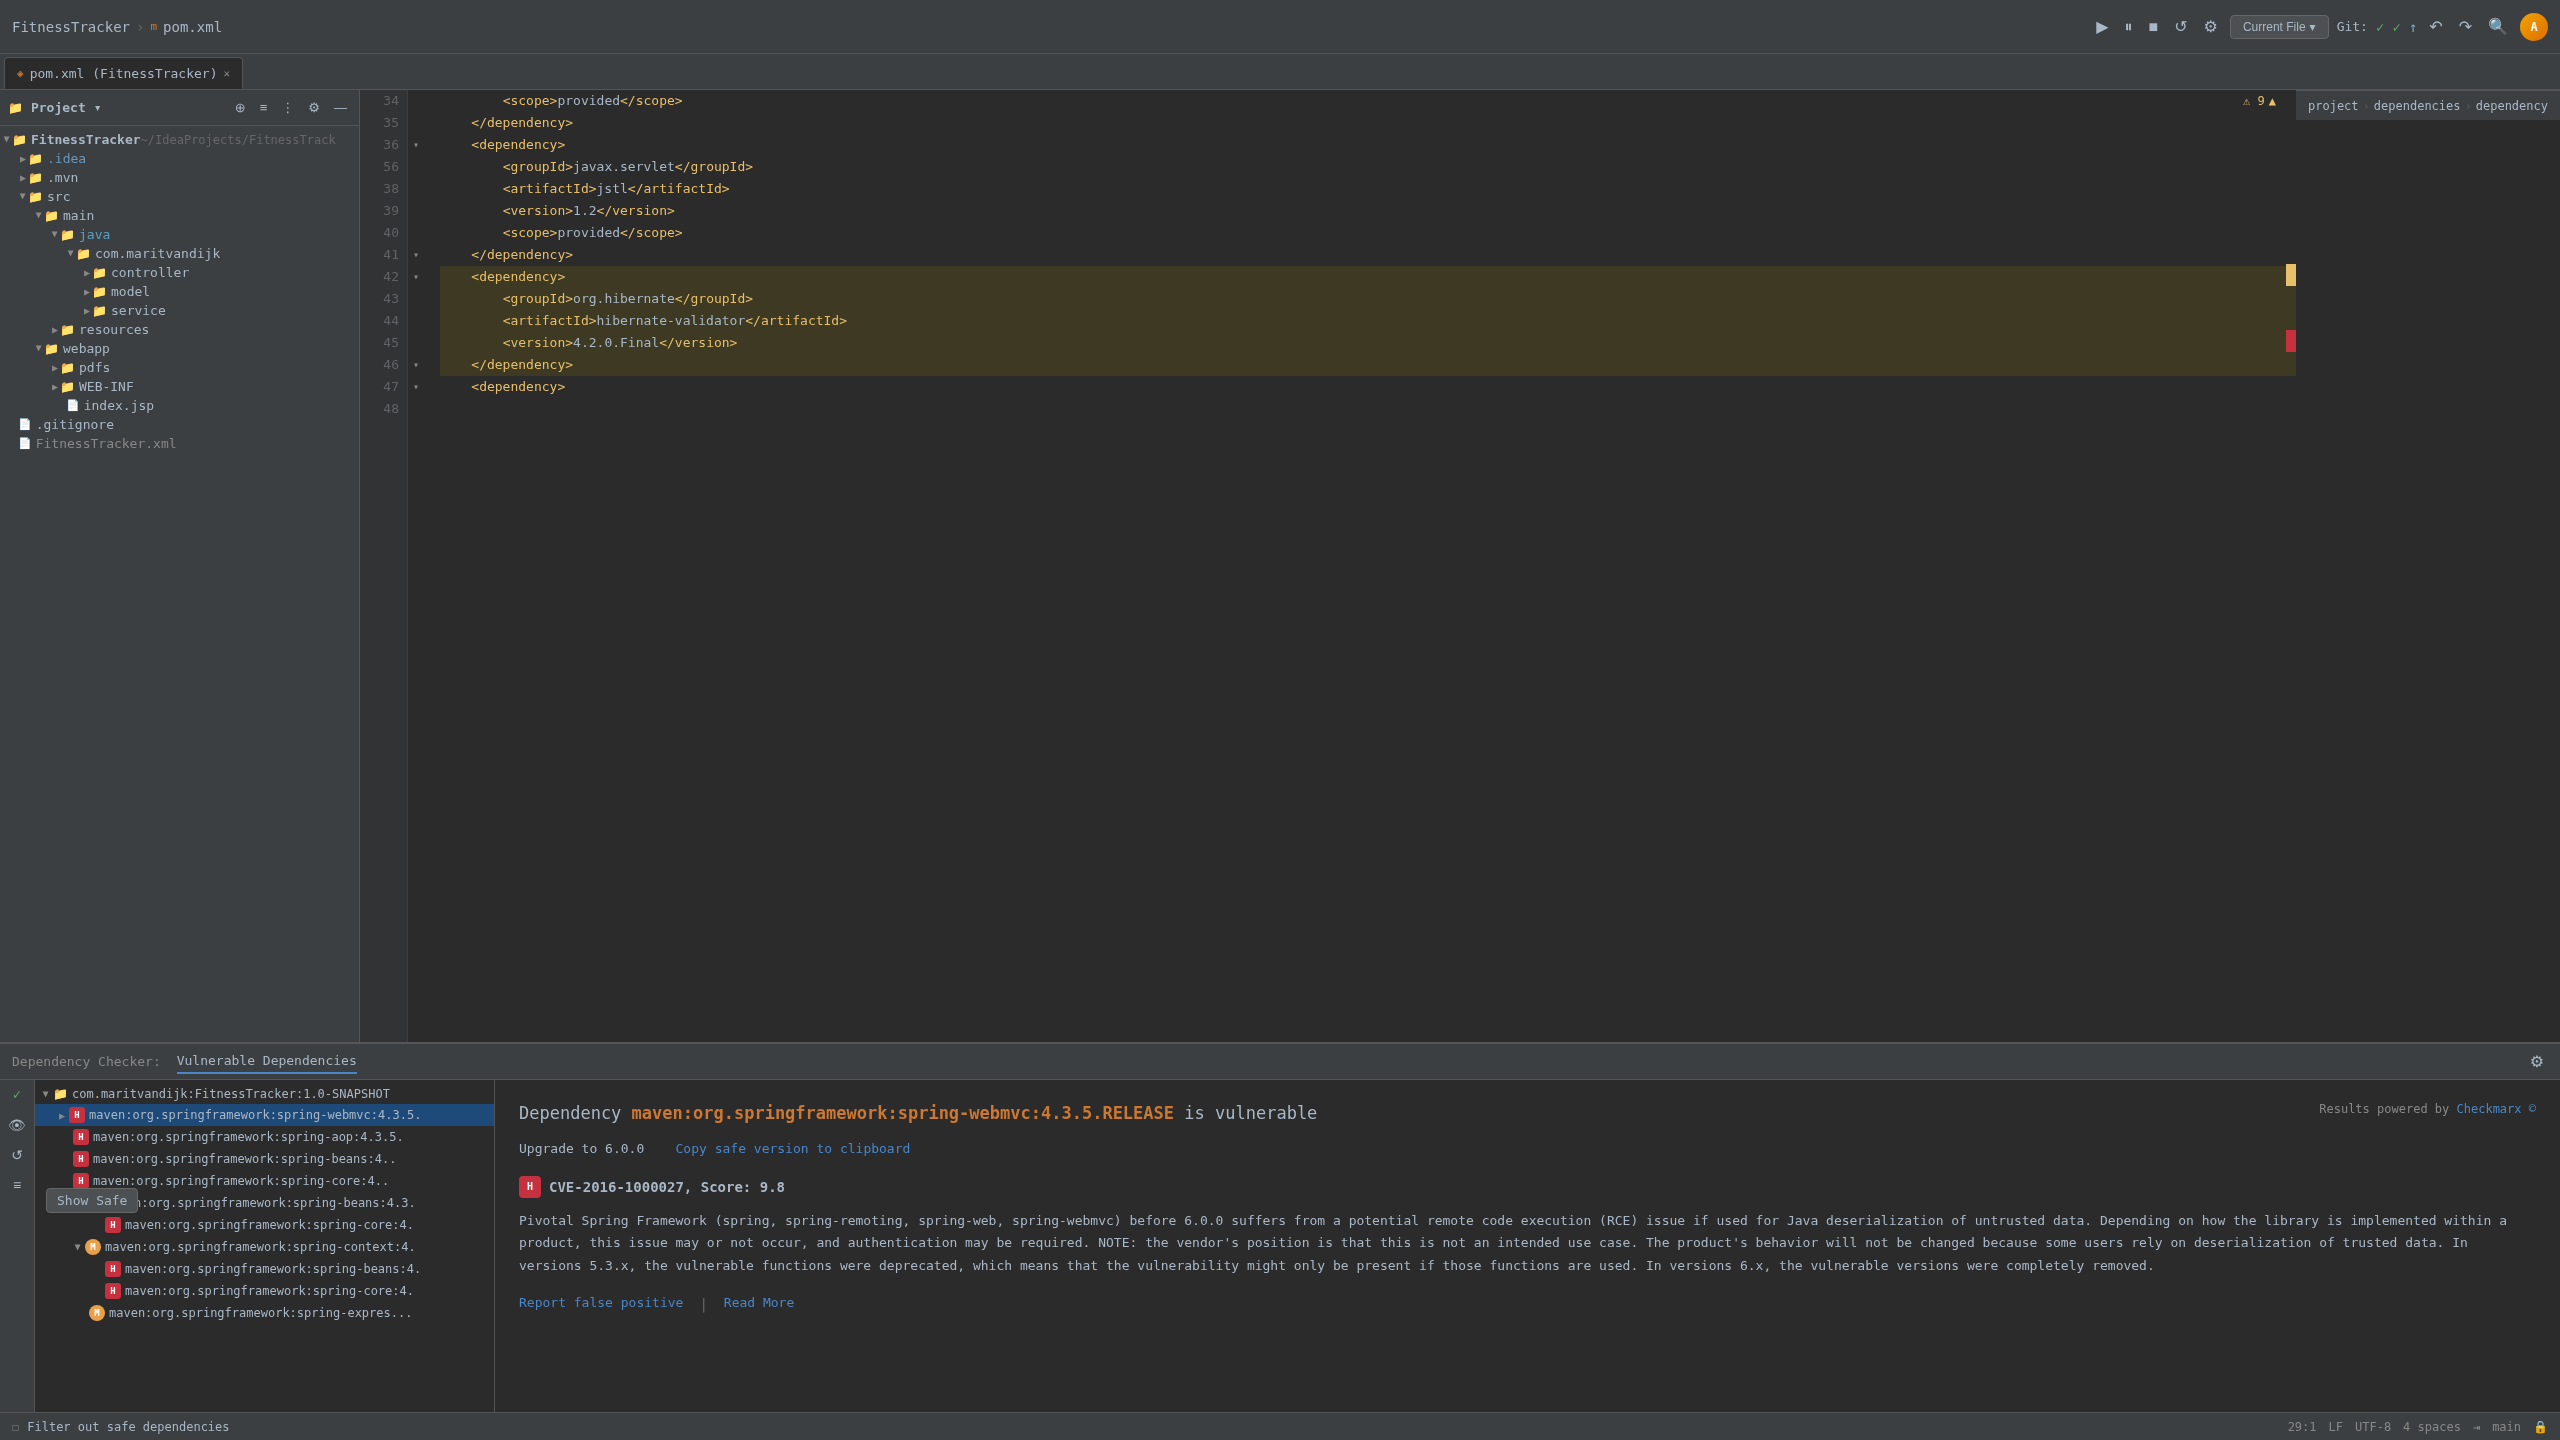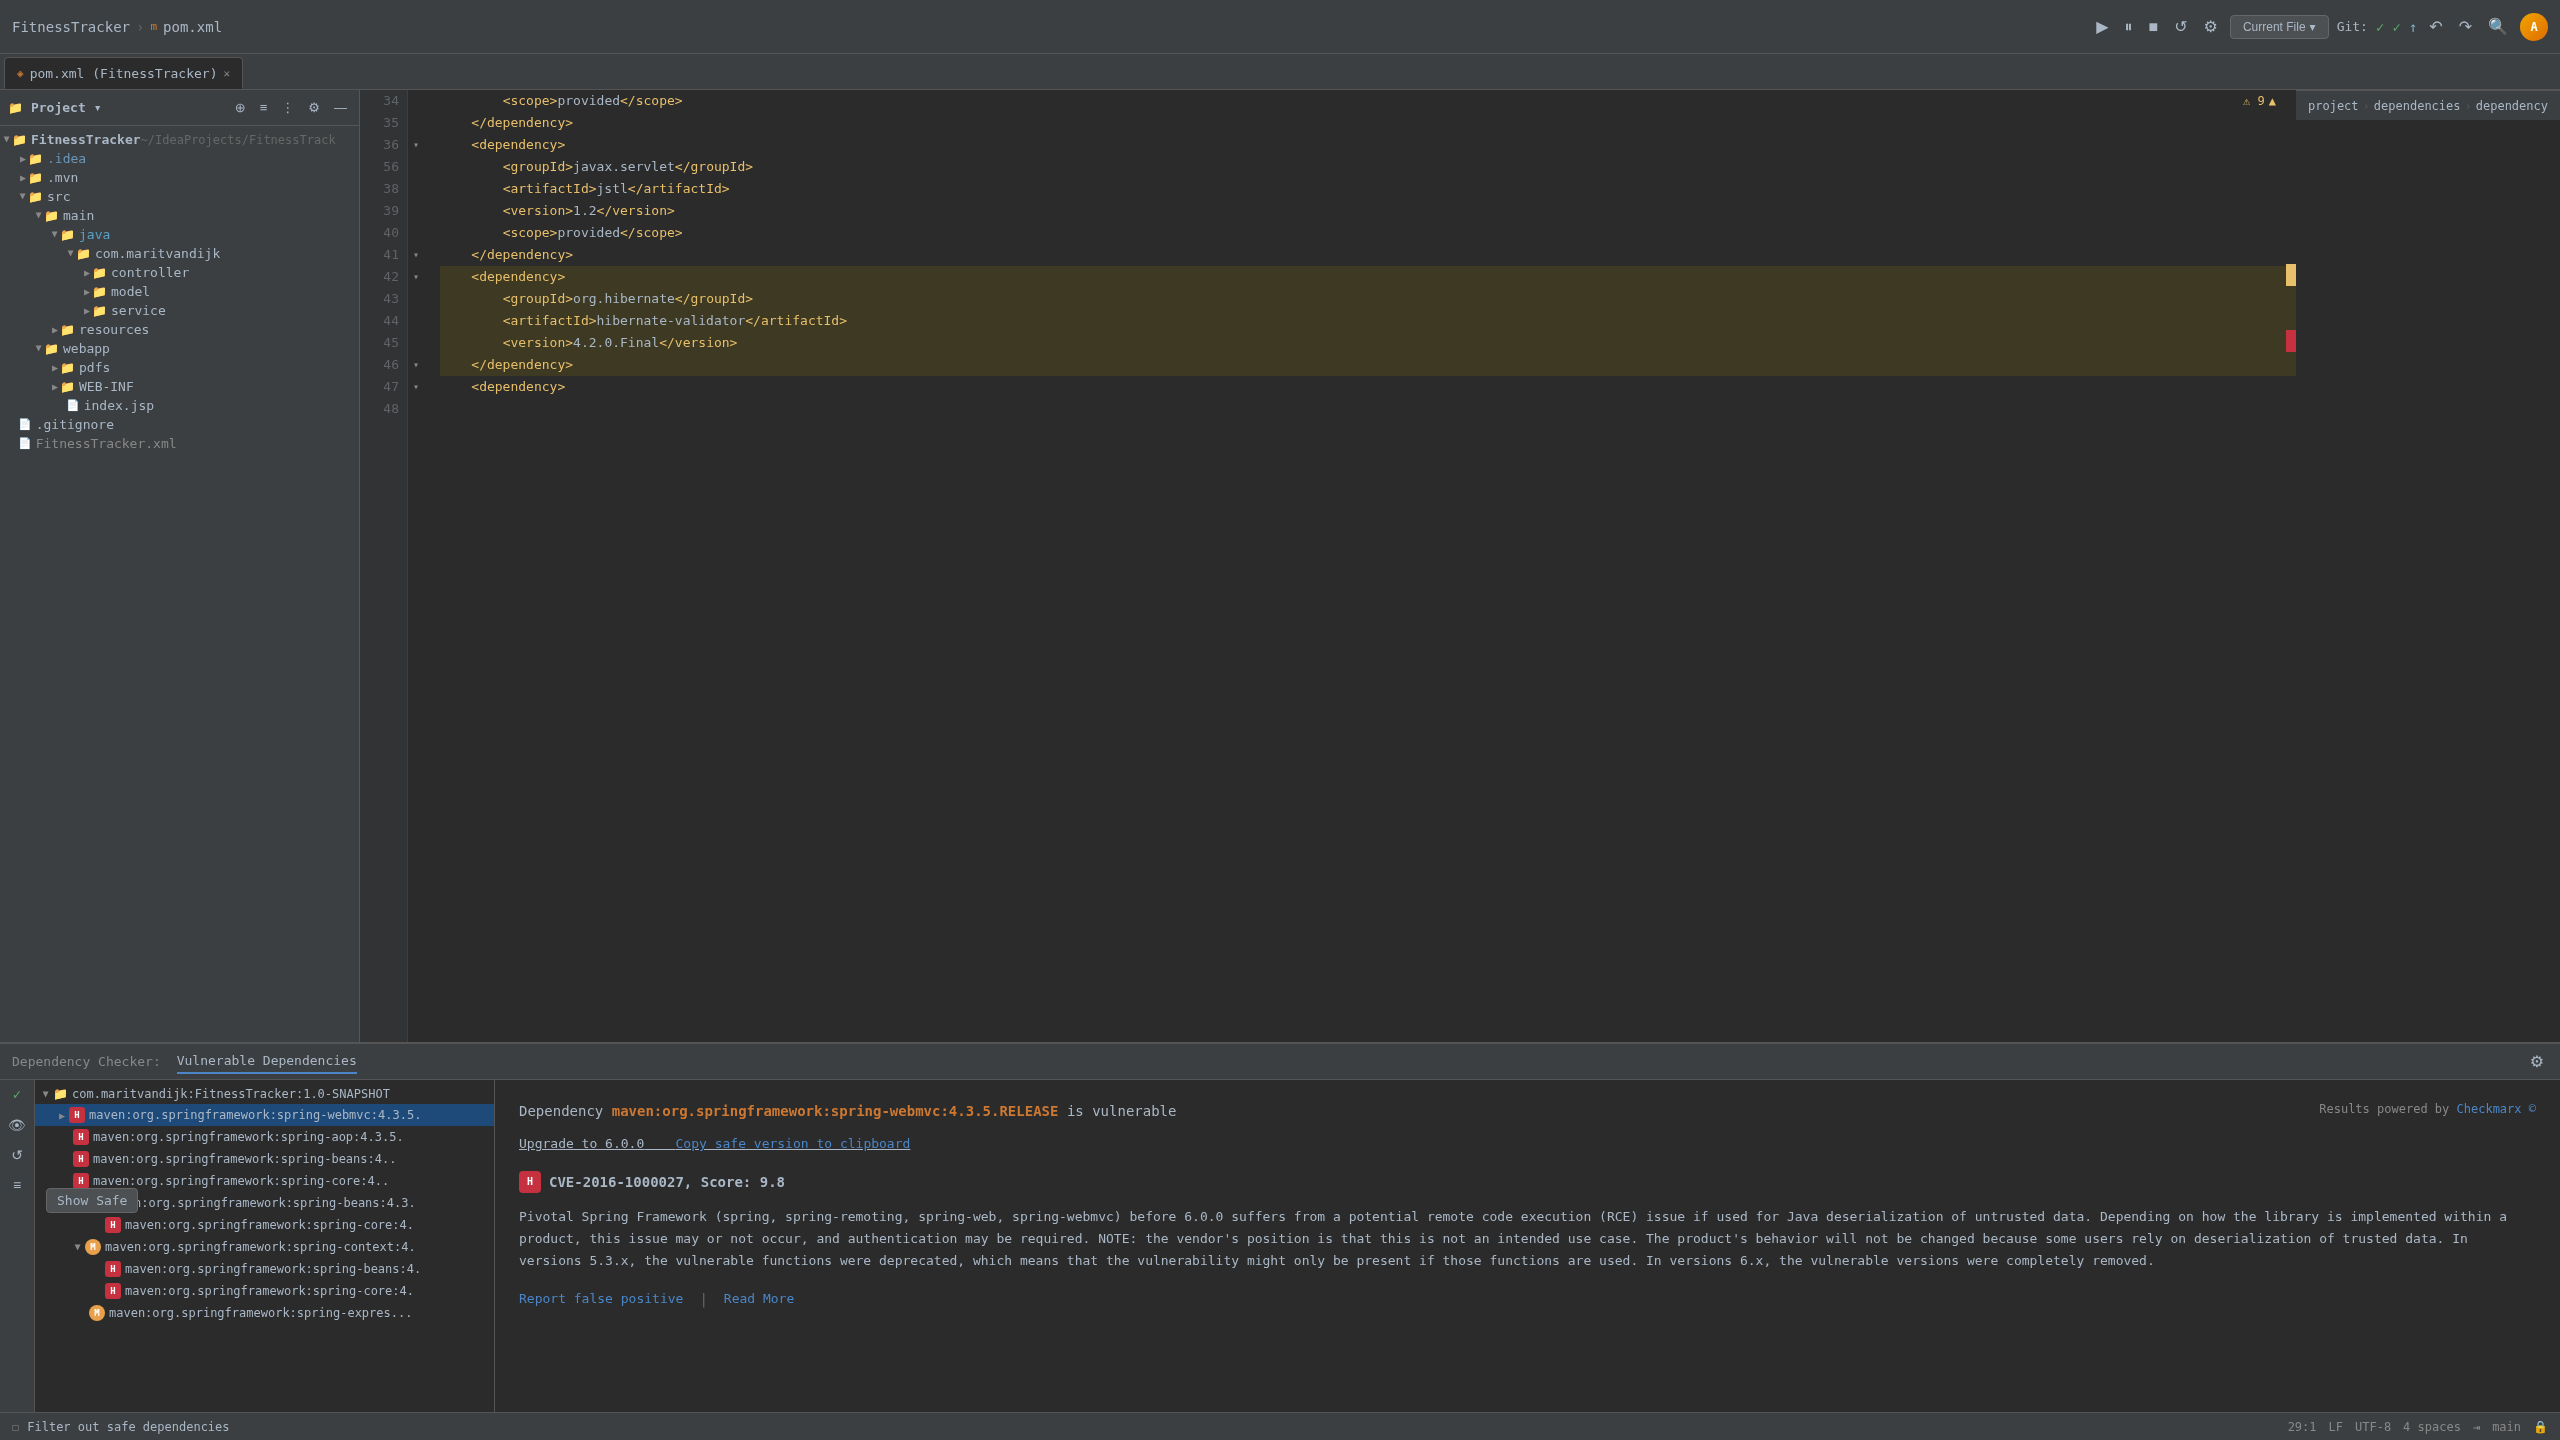--- a/index.html
+++ b/index.html
@@ -323,33 +323,32 @@
       line-height: 1.6;
     }
     .dep-detail-header {
       display: flex;
       justify-content: space-between;
       align-items: flex-start;
       margin-bottom: 12px;
     }
     .vuln-title {
       color: #a9b7c6;
-      font-size: 14px;
+      font-size: 17px;
     }
     .vuln-title strong { color: #cc7832; }
     .results-powered {
       font-size: 12px;
       color: #888;
     }
     .results-powered a { color: #4a86c8; text-decoration: none; }
     .upgrade-line {
       margin-bottom: 16px;
       color: #a9b7c6;
       font-size: 13px;
-      text-decoration: underline;
     }
     .upgrade-link { color: #4a86c8; cursor: pointer; text-decoration: none; }
     .cve-badge {
       display: flex;
       align-items: center;
       gap: 8px;
       margin-bottom: 12px;
     }
     .cve-shield {
       width: 22px; height: 22px;

